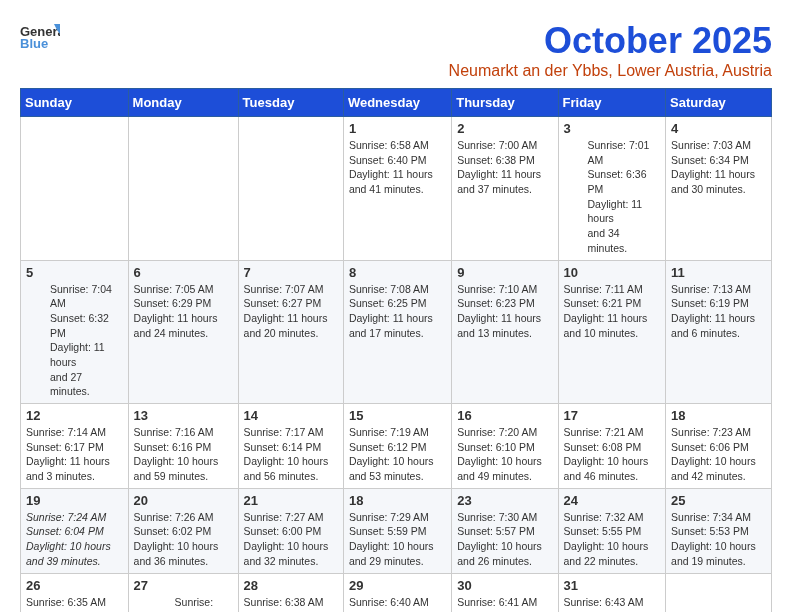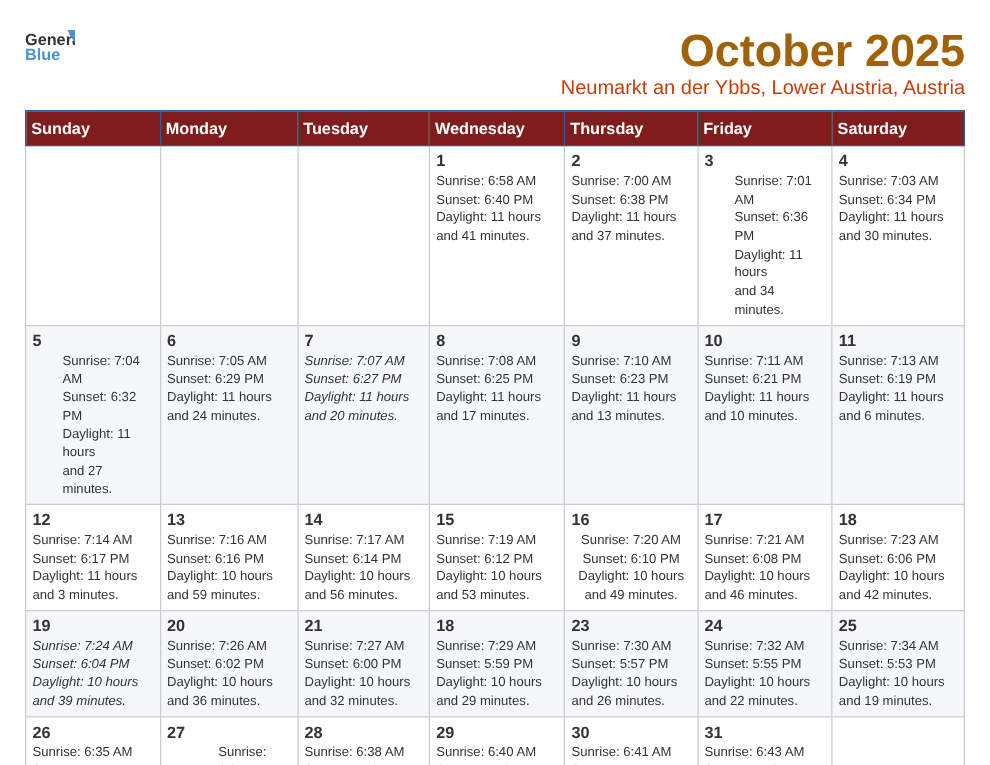--- a/index.html
+++ b/index.html
@@ -20,33 +20,33 @@
       display: flex;
       flex-direction: column;
       align-items: flex-start;
     }
     .title-block {
       text-align: right;
     }
     .month-title {
       font-size: 36px;
       font-weight: bold;
-      color: #a16207;
+      color: #1d4ed8;
     }
     .location-title {
       font-size: 16px;
       color: #c2410c;
     }
     .calendar {
       width: 100%;
       border-collapse: collapse;
       border: 1px solid #ccc;
     }
     .calendar th {
-      background-color: #7f1d1d;
+      background-color: #1d4ed8;
       color: white;
       font-size: 13px;
       font-weight: bold;
       padding: 6px 4px;
       text-align: left;
       border: 1px solid #2a5da0;
     }
     .calendar td {
       vertical-align: top;
       border: 1px solid #ccc;
@@ -149,21 +149,21 @@
         </td>
         <td>
           <div class="day-number">6</div>
           <div class="day-info" style="white-space: pre-line;">Sunrise: 7:05 AM
 Sunset: 6:29 PM
 Daylight: 11 hours
 and 24 minutes.</div>
         </td>
         <td>
           <div class="day-number">7</div>
-          <div class="day-info" style="white-space: pre-line; font-style: italic;">Sunrise: 7:07 AM
+          <div class="day-info" style="white-space: pre-line;">Sunrise: 7:07 AM
 Sunset: 6:27 PM
 Daylight: 11 hours
 and 20 minutes.</div>
         </td>
         <td>
           <div class="day-number">8</div>
           <div class="day-info" style="white-space: pre-line;">Sunrise: 7:08 AM
 Sunset: 6:25 PM
 Daylight: 11 hours
 and 17 minutes.</div>
@@ -214,21 +214,21 @@
         </td>
         <td>
           <div class="day-number">15</div>
           <div class="day-info" style="white-space: pre-line;">Sunrise: 7:19 AM
 Sunset: 6:12 PM
 Daylight: 10 hours
 and 53 minutes.</div>
         </td>
         <td>
           <div class="day-number">16</div>
-          <div class="day-info" style="white-space: pre-line; text-align: center;">Sunrise: 7:20 AM
+          <div class="day-info" style="white-space: pre-line;">Sunrise: 7:20 AM
 Sunset: 6:10 PM
 Daylight: 10 hours
 and 49 minutes.</div>
         </td>
         <td>
           <div class="day-number">17</div>
           <div class="day-info" style="white-space: pre-line;">Sunrise: 7:21 AM
 Sunset: 6:08 PM
 Daylight: 10 hours
 and 46 minutes.</div>

